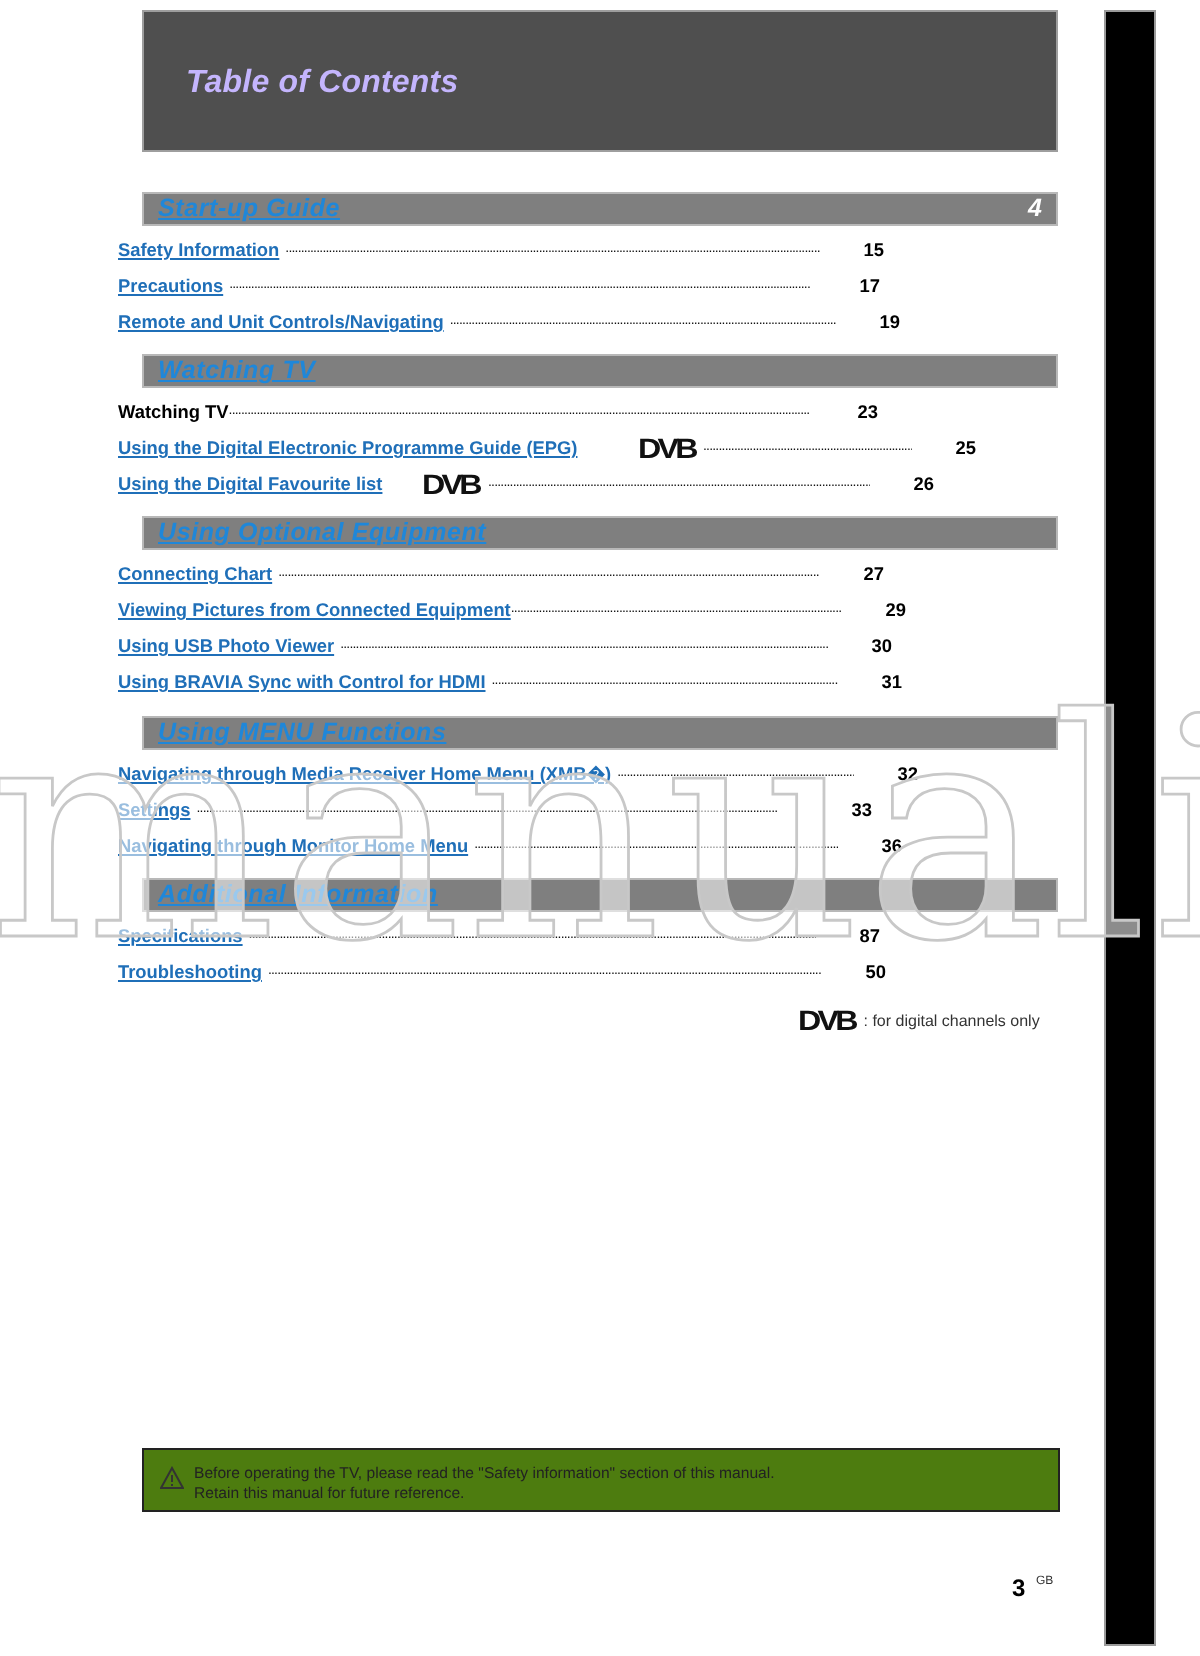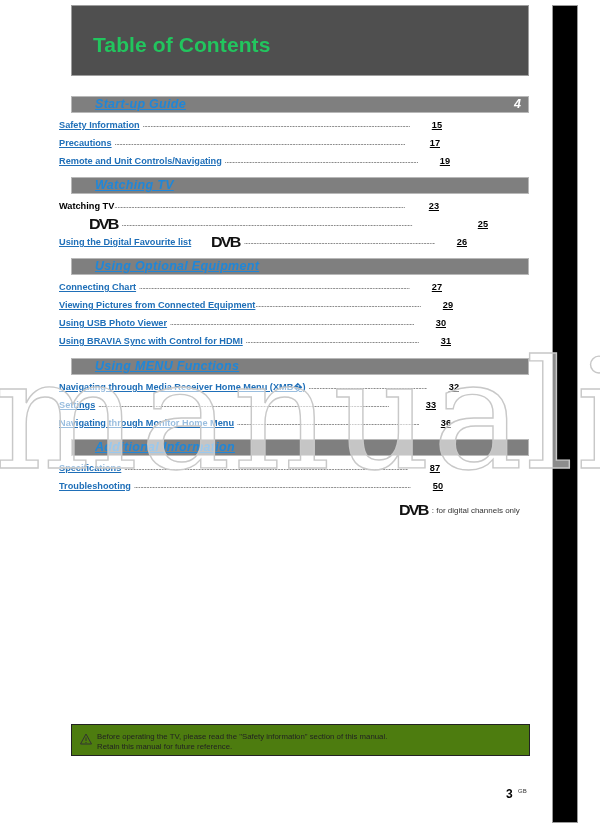--- a/index.html
+++ b/index.html
@@ -13,50 +13,50 @@
       background: #000;
       border: 1px solid #9a9a9a; box-sizing: border-box;
     }
     .title-box {
       position: absolute; left: 71px; top: 5px; width: 458px; height: 71px;
       background: #4f4f4f;
       border: 1px solid #9e9e9e; box-sizing: border-box;
     }
     .title-box h1 {
       position: absolute; left: 21px; top: 27px; margin: 0;
-      font-size: 21px; font-weight: bold; color: #22c55e;
+      font-size: 16px; font-style: italic; font-weight: bold; color: #c4b5fd;
       letter-spacing: 0.1px;
     }
     .section-bar {
       position: absolute; left: 71px; width: 458px; height: 17px;
       background: #7f7f7f;
       border: 1px solid #b8b8b8; box-sizing: border-box;
     }
     .section-bar .sec-title {
       position: absolute; left: 7px; top: 0px;
       font-size: 12.5px; font-style: italic; font-weight: bold; color: #1f87d9;
-      text-decoration: underline; line-height: 15px; letter-spacing: 0.3px; margin-left: 16px;
+      text-decoration: underline; line-height: 15px; letter-spacing: 0.3px;
     }
     .section-bar .sec-page {
       position: absolute; right: 7px; top: 0px;
       font-size: 12.5px; font-style: italic; font-weight: bold; color: #ffffff;
       line-height: 15px;
     }
     .entry {
       position: absolute; left: 59px; height: 14px;
       font-size: 9.2px; font-weight: bold; line-height: 14px; white-space: nowrap;
       display: flex; align-items: flex-start;
     }
     .entry .lbl { color: #1f6fb8; text-decoration: underline; }
     .entry .lbl.plain { color: #000; text-decoration: none; }
     .entry .dots {
       flex: 1; overflow: hidden; color: #111; font-weight: normal;
       font-size: 7px; letter-spacing: -0.4px; margin: 0 2px 0 3px;
     }
-    .entry .pg { color: #000; font-weight: bold; margin-left: 20px; text-decoration: underline; }
+    .entry .pg { color: #000; font-weight: bold; margin-left: 20px; }
     .dvb {
       display: inline-block; font-family: "Liberation Sans", sans-serif;
       font-weight: bold; font-size: 14px; color: #111; letter-spacing: -1.6px;
       transform: scaleX(1.15); transform-origin: left center; line-height: 14px;
     }
     .dvb-note {
       position: absolute; left: 399px; top: 503px; height: 14px;
       display: flex; align-items: center;
     }
     .dvb-note .note-text { font-size: 8px; color: #333; margin-left: 8px; }
@@ -116,20 +116,21 @@
 
 <div class="section-bar" style="top:177px">
   <span class="sec-title">Watching TV</span>
 </div>
 <div class="entry" style="top:199px; width:380px">
   <span class="lbl plain">Watching TV</span>
   <span class="dots" style="margin-left:0">............................................................................................................................................................................................</span>
   <span class="pg">23</span>
 </div>
 <div class="entry" style="top:217px; width:429px">
+  <span class="lbl">Using the Digital Electronic Programme Guide (EPG)</span>
   <span class="dvb" style="margin-left:30px">DVB</span>
   <span class="dots" style="margin-left:8px">............................................................................................................................................................................................</span>
   <span class="pg">25</span>
 </div>
 <div class="entry" style="top:235px; width:408px">
   <span class="lbl">Using the Digital Favourite list</span>
   <span class="dvb" style="margin-left:20px">DVB</span>
   <span class="dots" style="margin-left:8px">............................................................................................................................................................................................</span>
   <span class="pg">26</span>
 </div>

